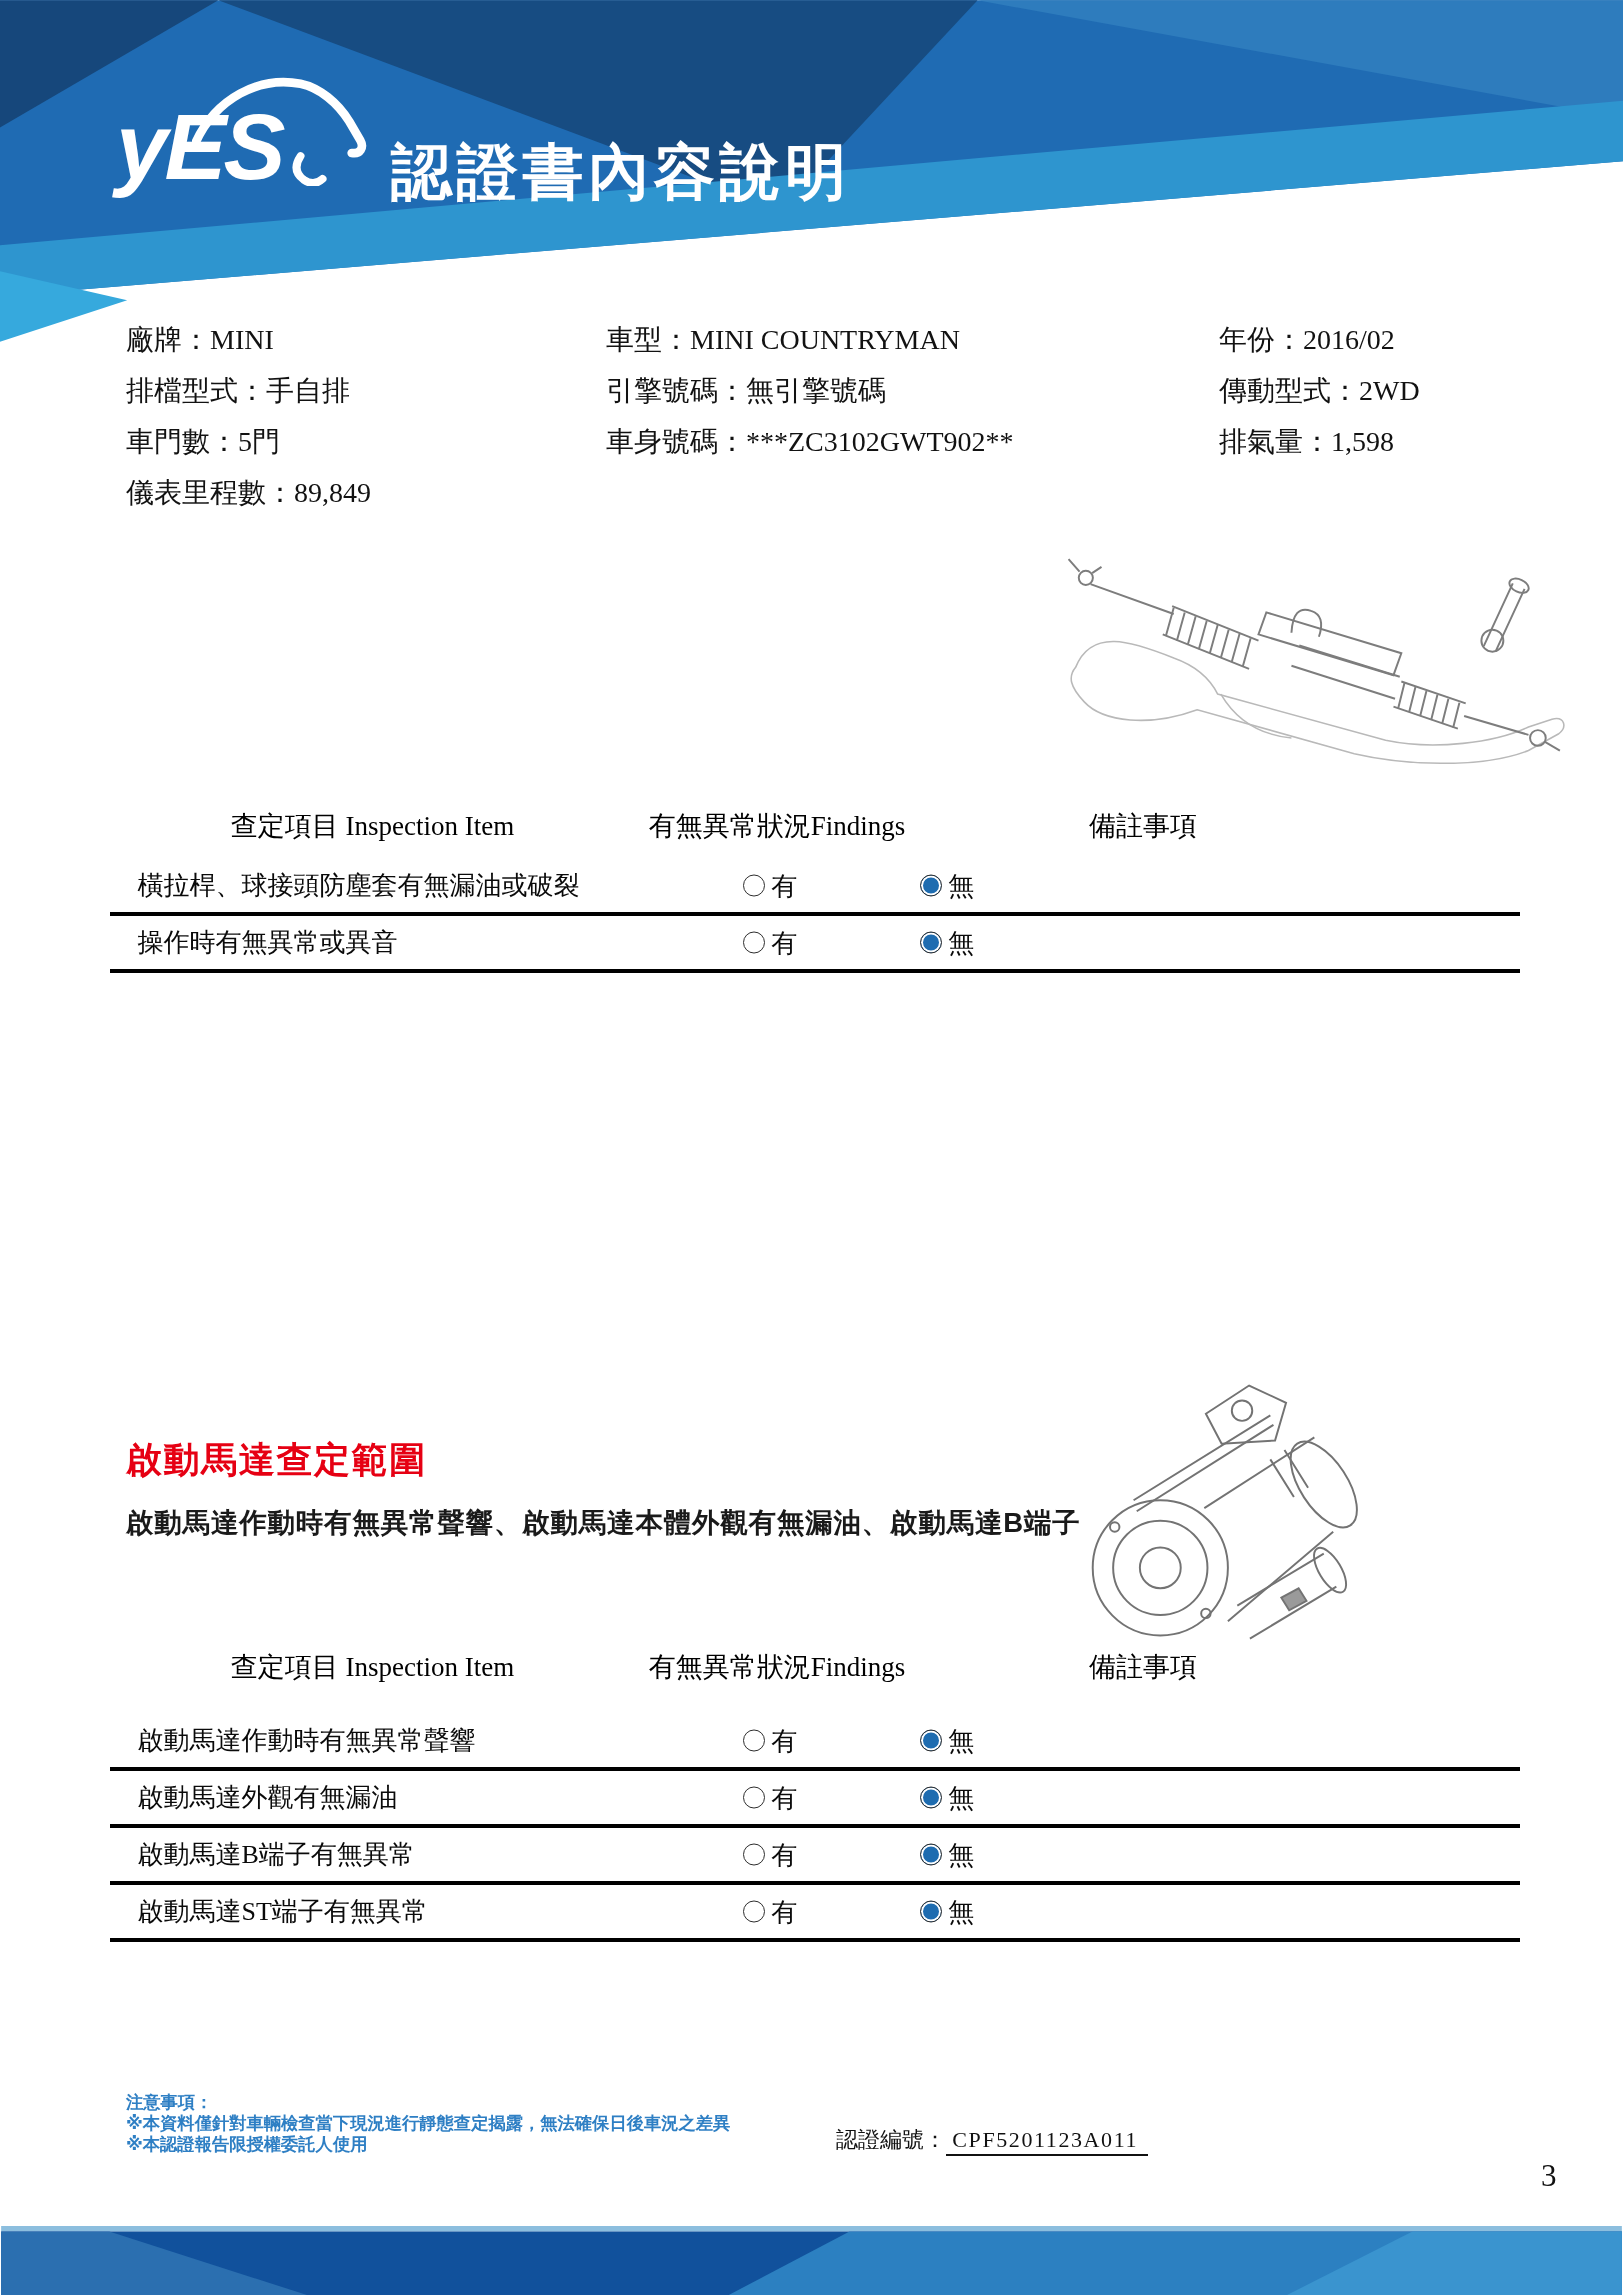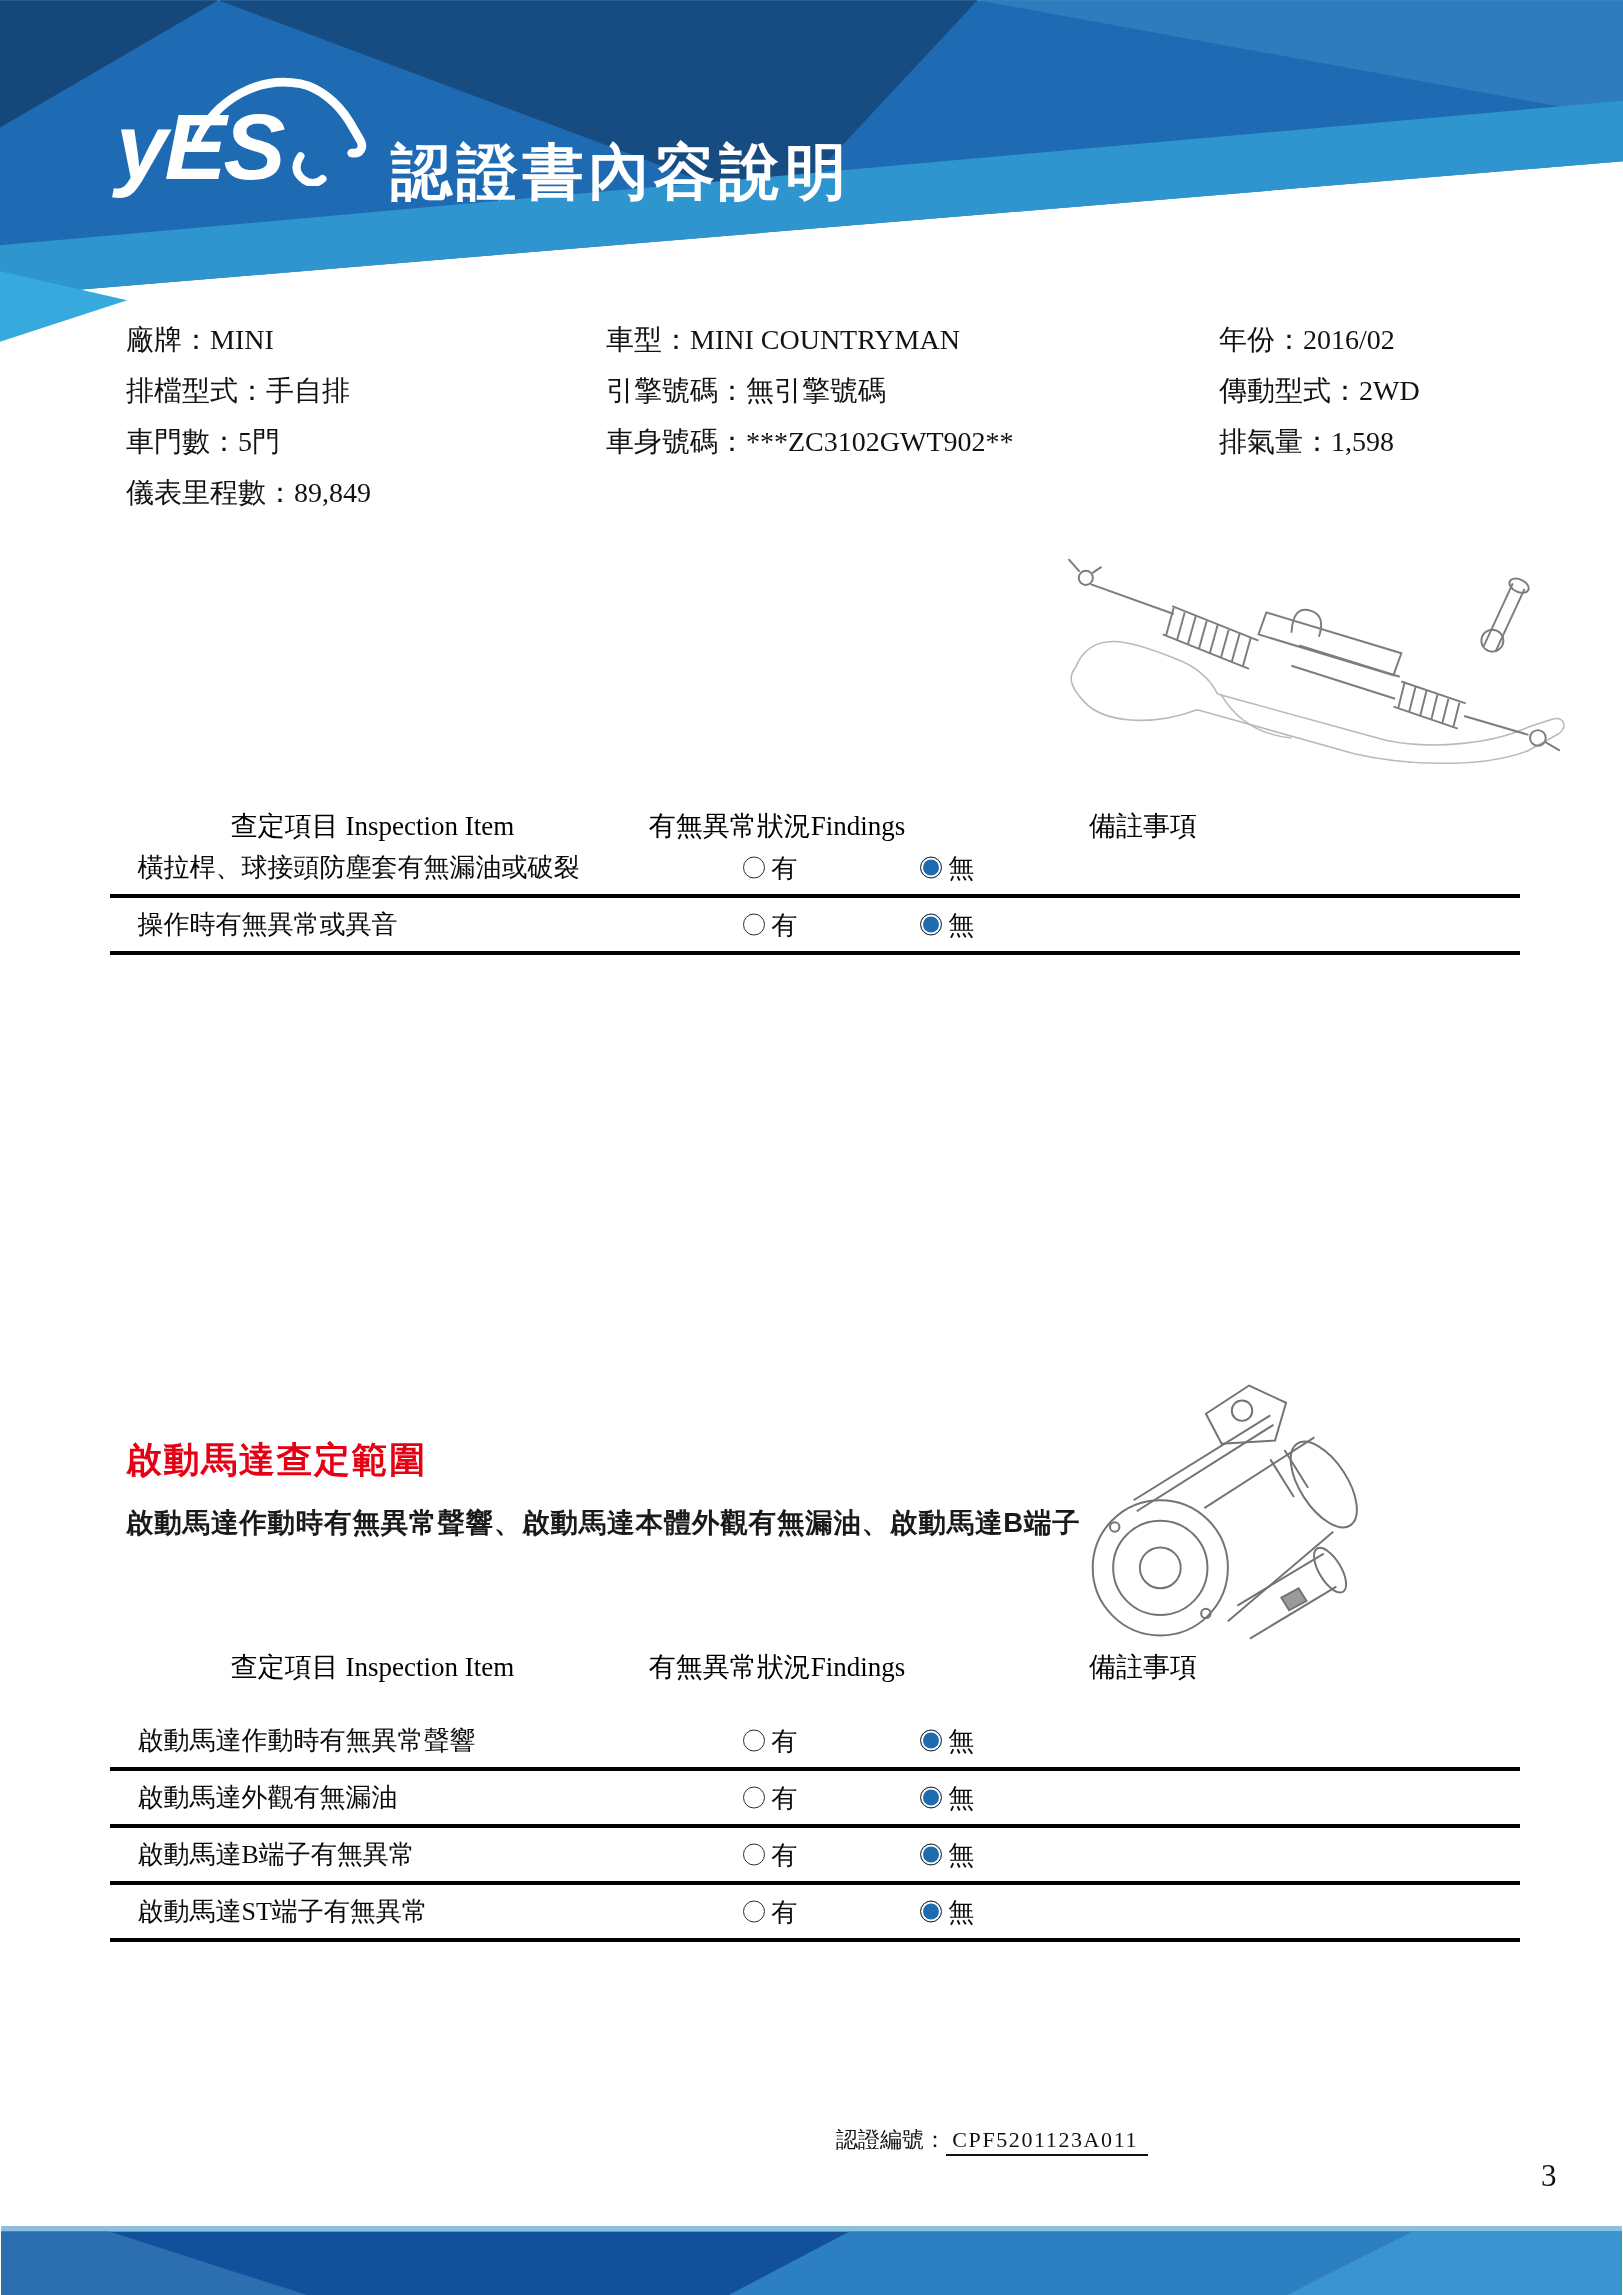--- a/index.html
+++ b/index.html
@@ -30,21 +30,21 @@
   .illus{position:absolute;}
   #illus0{left:1056px;top:540px;}
   #illus1{left:1088px;top:1365px;}
 
   
   .dtable{position:absolute;left:110px;width:1410px;}
   #table0{top:799px;height:169px;} #table1{top:1640px;height:294px;}
   .th{position:absolute;top:9.4px;font-size:27px;color:#000;text-align:center;white-space:nowrap;}
   .th1{left:74px;width:377px;} .th2{left:408px;width:518px;} .th3{left:923px;width:220px;}
   .rows{position:absolute;left:0;right:0;}
-  #table0 .rows{top:42px;} #table1 .rows{top:74px;}
+  #table0 .rows{top:60px;} #table1 .rows{top:74px;}
   .trow{position:relative;height:53px;border-bottom:4.7px solid #000;display:flex;align-items:center;box-sizing:content-box;}
   .item{margin-left:27.5px;font-size:26px;color:#0a0a0a;white-space:nowrap;}
   .rgroup{position:absolute;display:flex;align-items:center;gap:6.3px;top:50%;transform:translateY(-50%);}
   .rgroup.yes{left:633px;} .rgroup.no{left:810px;}
   .rcircle{width:22px;height:22px;border:1.6px solid #2e2e2e;border-radius:50%;background:#fff;box-sizing:border-box;}
   .rgroup.sel .rcircle{background:#1e6cb0;box-shadow:inset 0 0 0 2px #ffffff;}
   .rlabel{font-size:26px;color:#0a0a0a;}
   .note{position:absolute;left:974px;font-size:26px;}
 
   
@@ -229,20 +229,25 @@
           </span>
           <span class="rgroup no sel">
             <span class="rcircle"></span>
             <span class="rlabel">無</span>
           </span>
           <span class="note"></span>
         </div>
       </div>
   </div>
 
+  <div class="notes">
+    <div>注意事項：</div>
+    <div>※本資料僅針對車輛檢查當下現況進行靜態查定揭露，無法確保日後車況之差異</div>
+    <div>※本認證報告限授權委託人使用</div>
+  </div>
 
   <div class="cert">
     <span>認證編號：</span><span class="cert-num">CPF5201123A011</span>
   </div>
 
   <div class="pagenum">3</div>
 
   <svg class="footer-svg" width="1623" height="69" viewBox="0 0 2067 88">
     <rect x="0" y="0" width="2067" height="7" fill="#8cbede"></rect>
     <rect x="0" y="7" width="2067" height="81" fill="#11519c"></rect>

